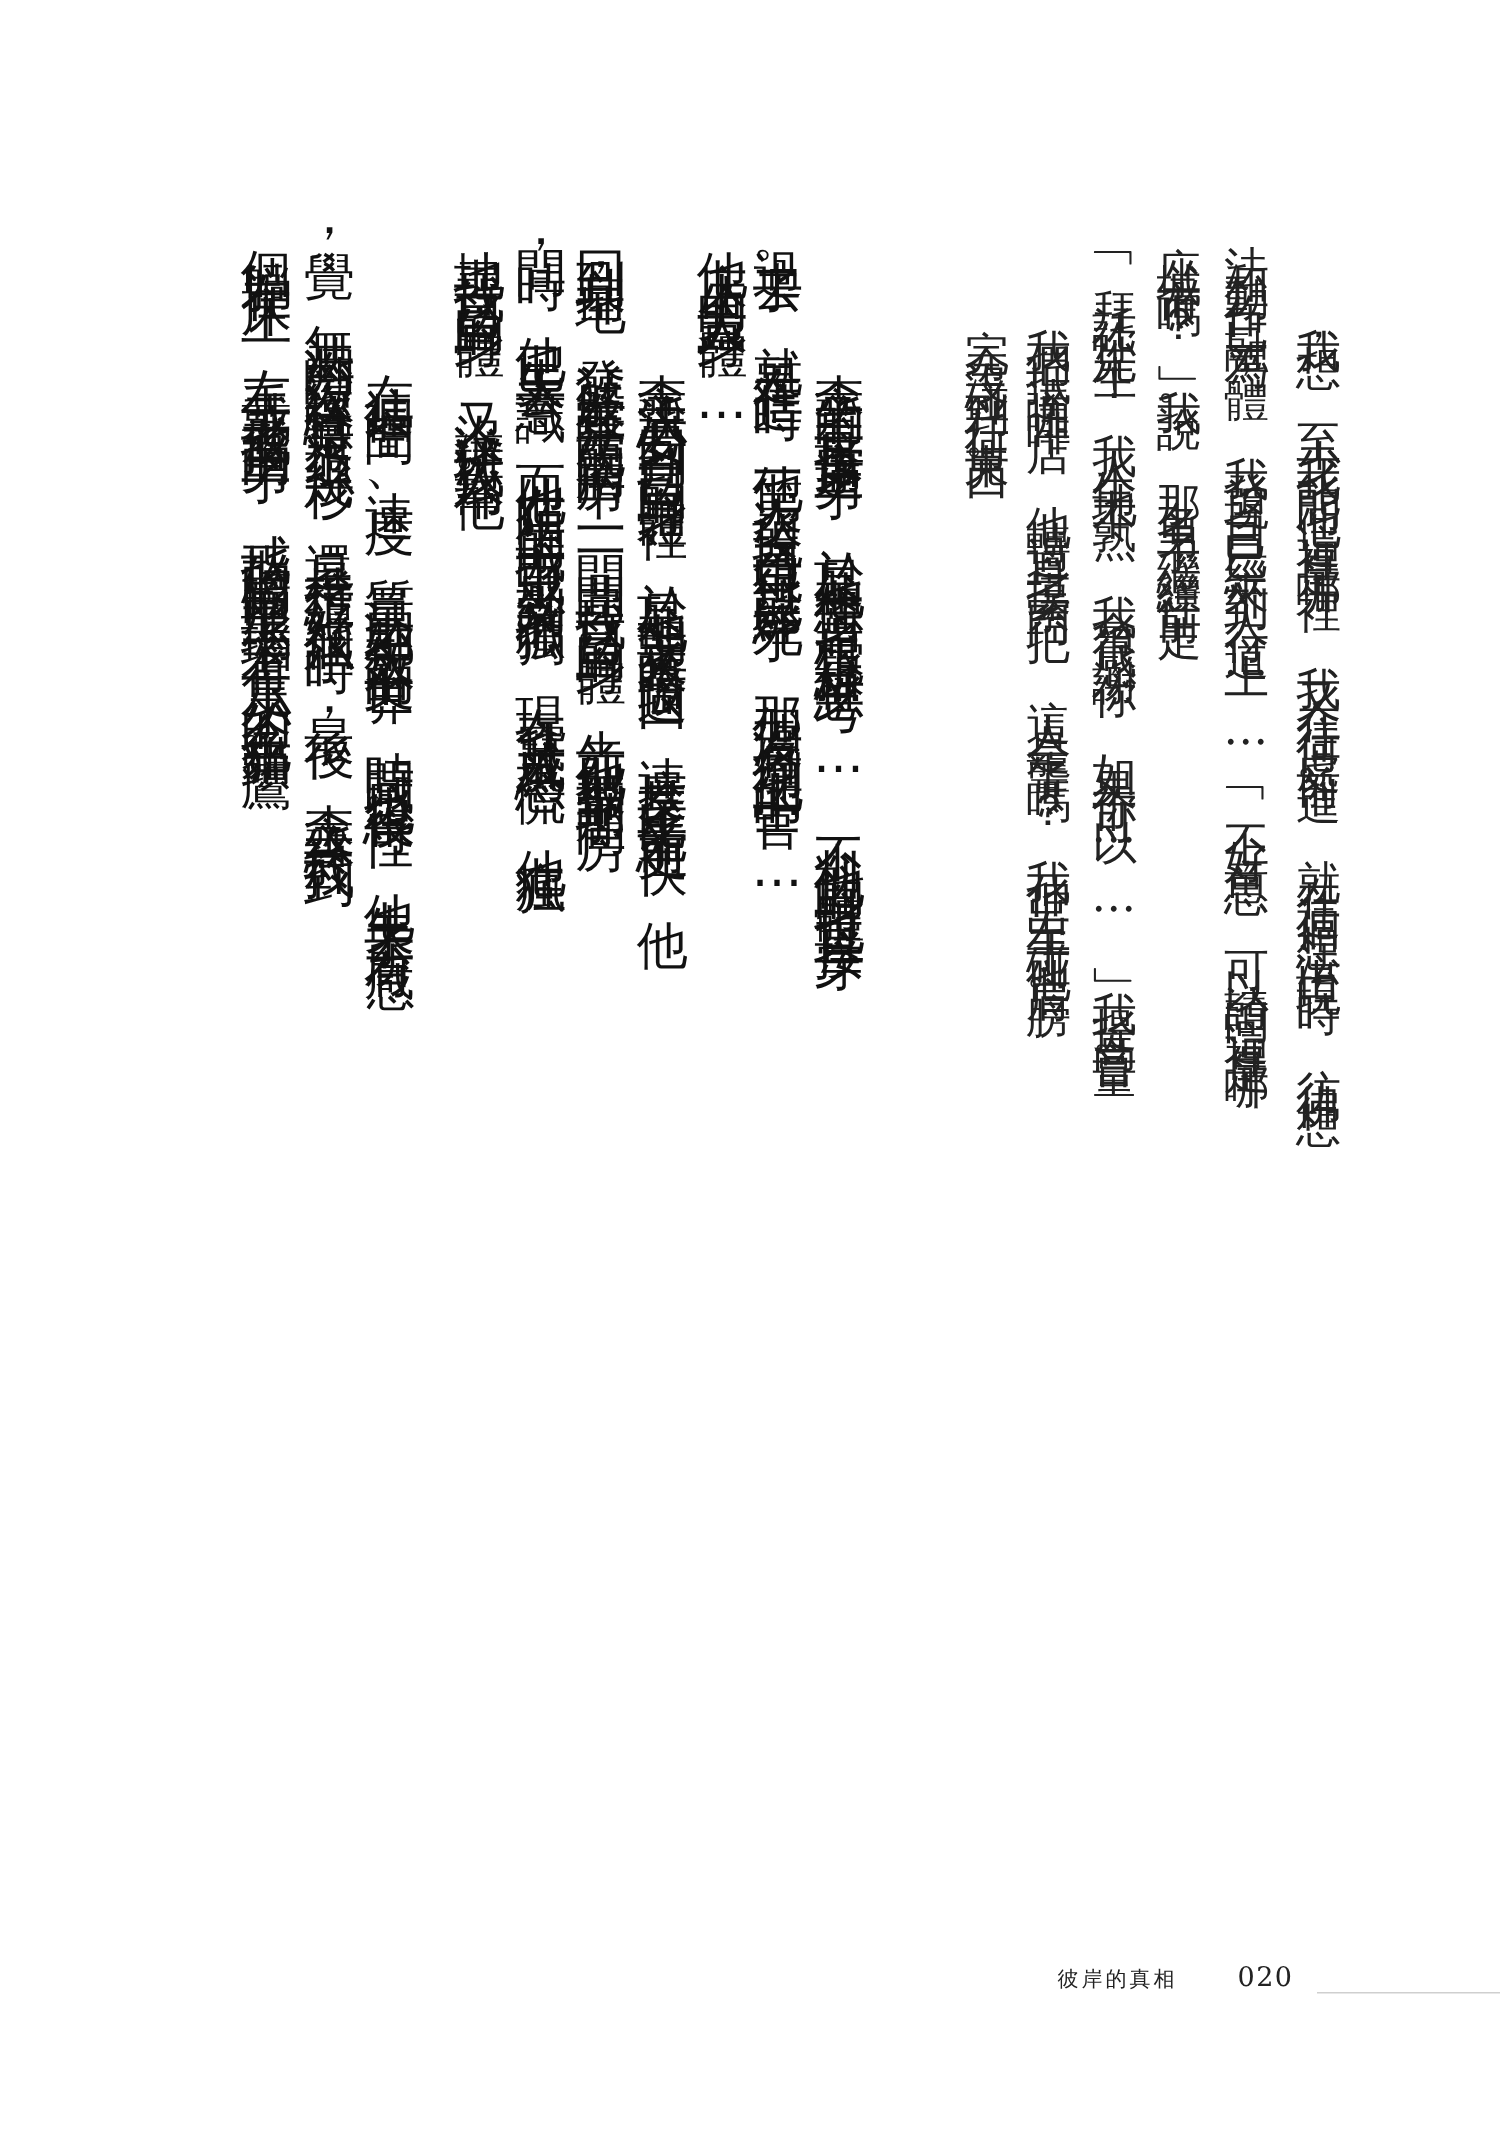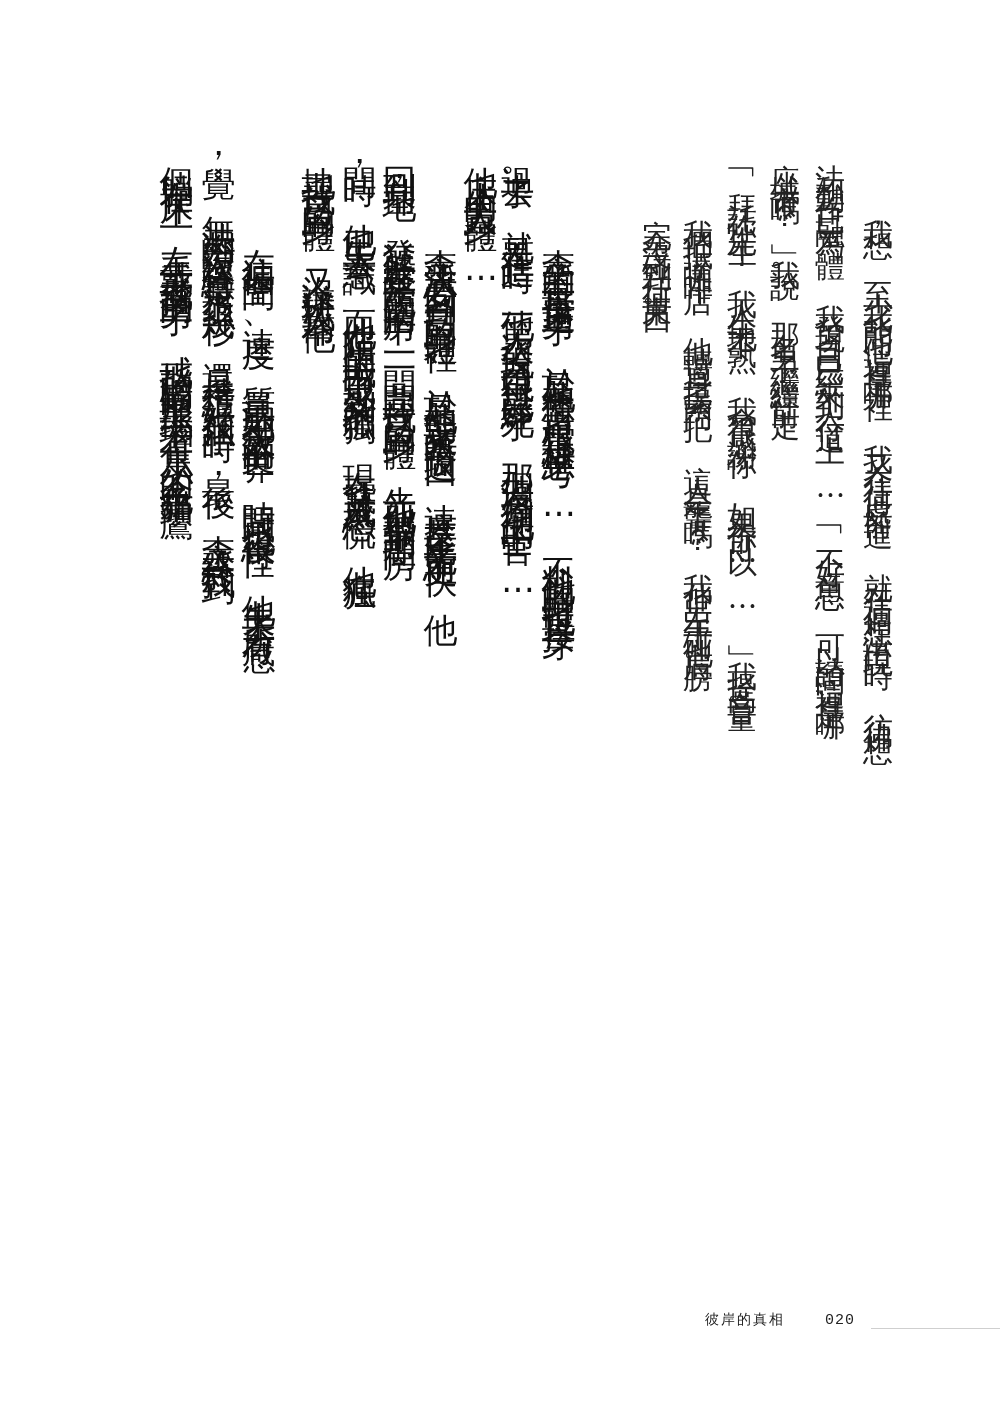--- a/index.html
+++ b/index.html
@@ -55,24 +55,23 @@
       display: flex;
       align-items: flex-end;
       font-family: "DejaVu Serif", "Liberation Serif", serif;
       color: #222;
     }
     .footer .book-title {
       font-size: 14px;
       letter-spacing: 2px;
     }
     .footer .page-number {
-      font-size: 15px;
+      font-size: 18px;
       margin-left: 40px;
       letter-spacing: 1px;
-      font-family: Liberation Mono, monospace;
     }
     .footer .rule {
       flex: 1;
       height: 1px;
       background: #cfcfcf;
       margin-left: 16px;
     }
   </style>
 </head>
 <body>

